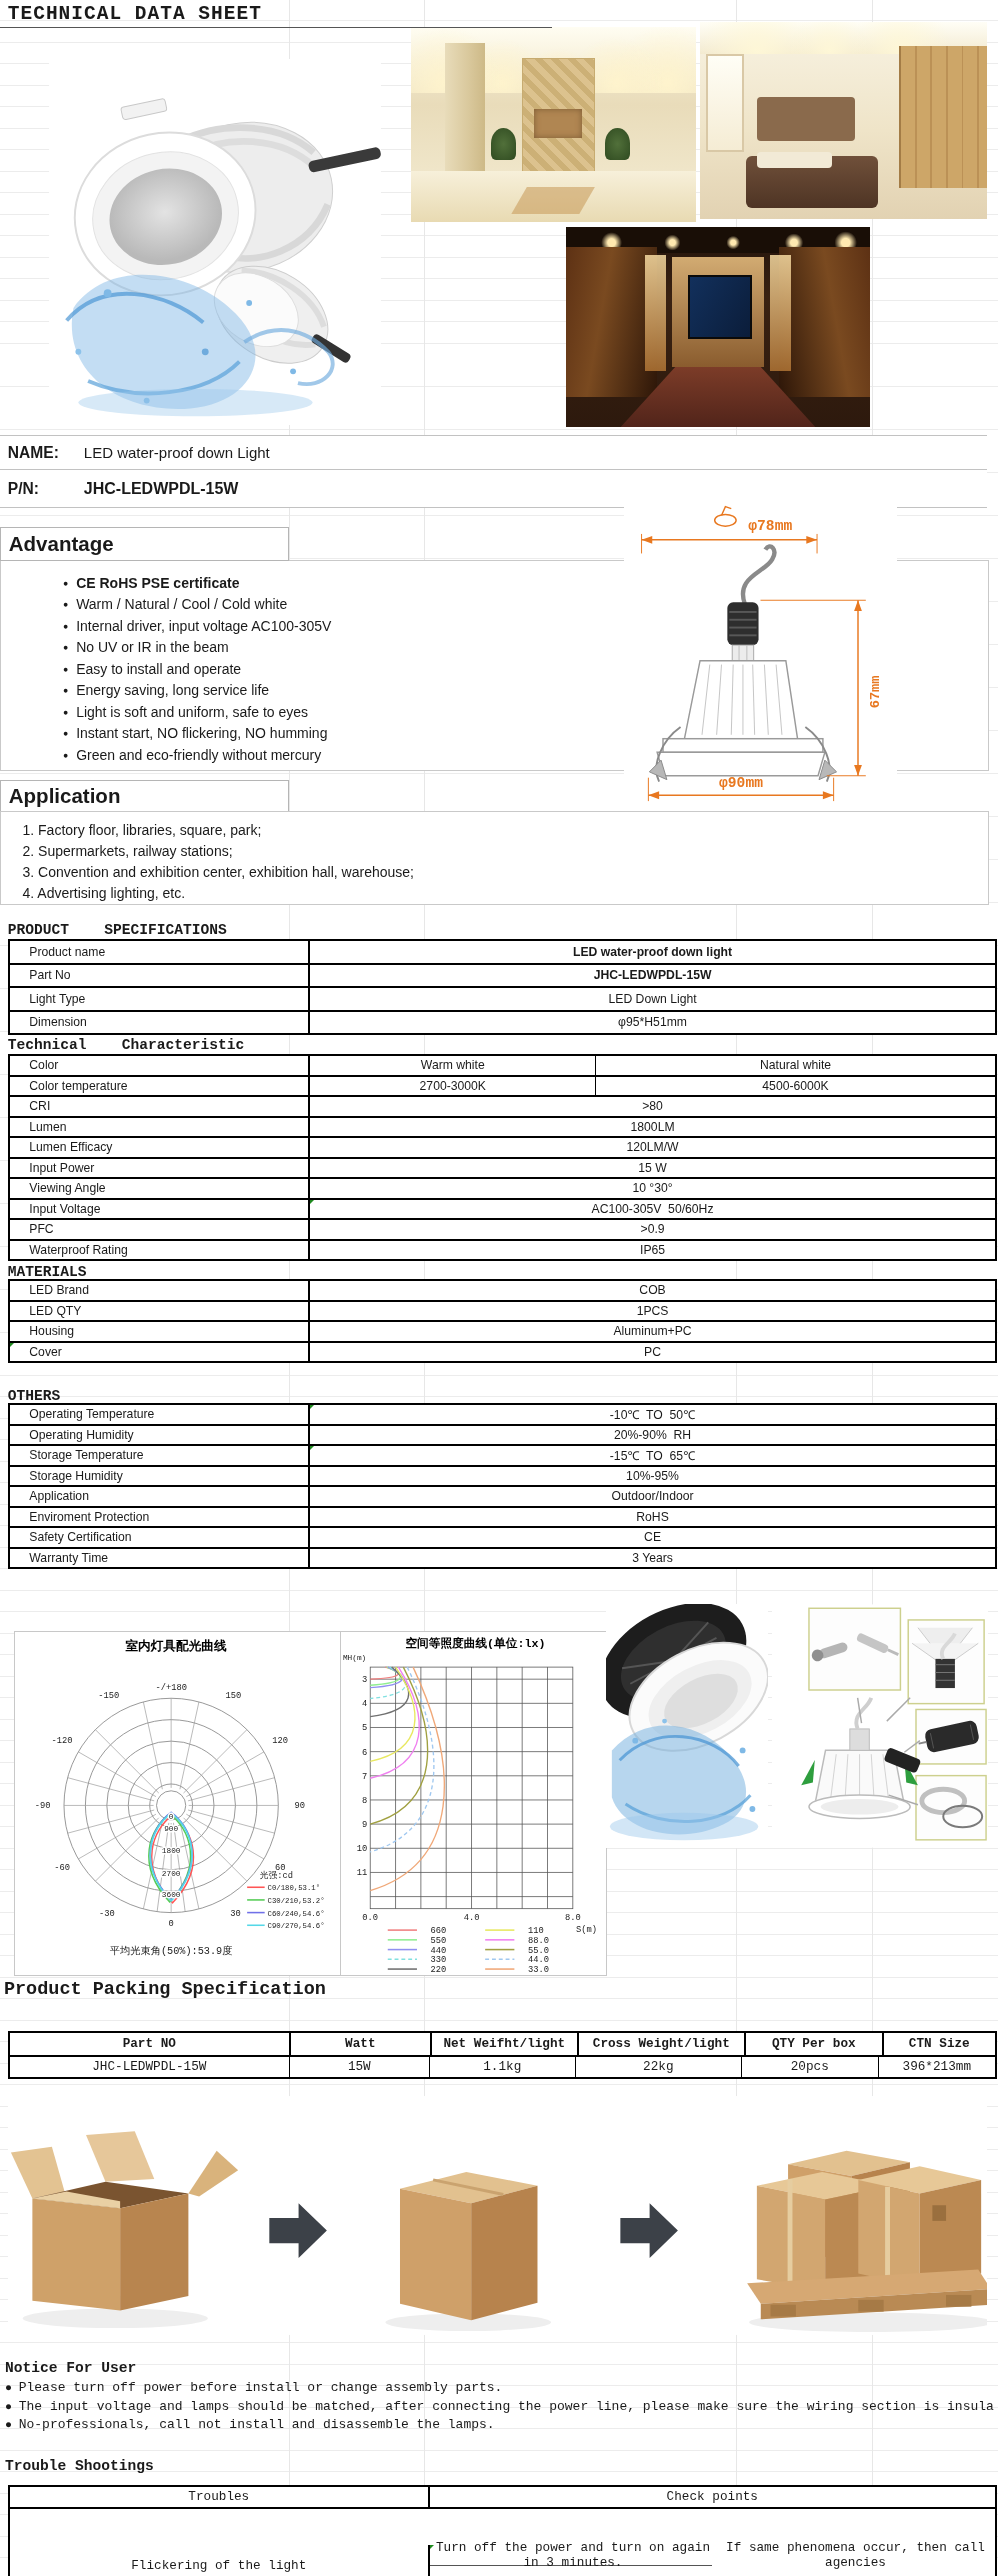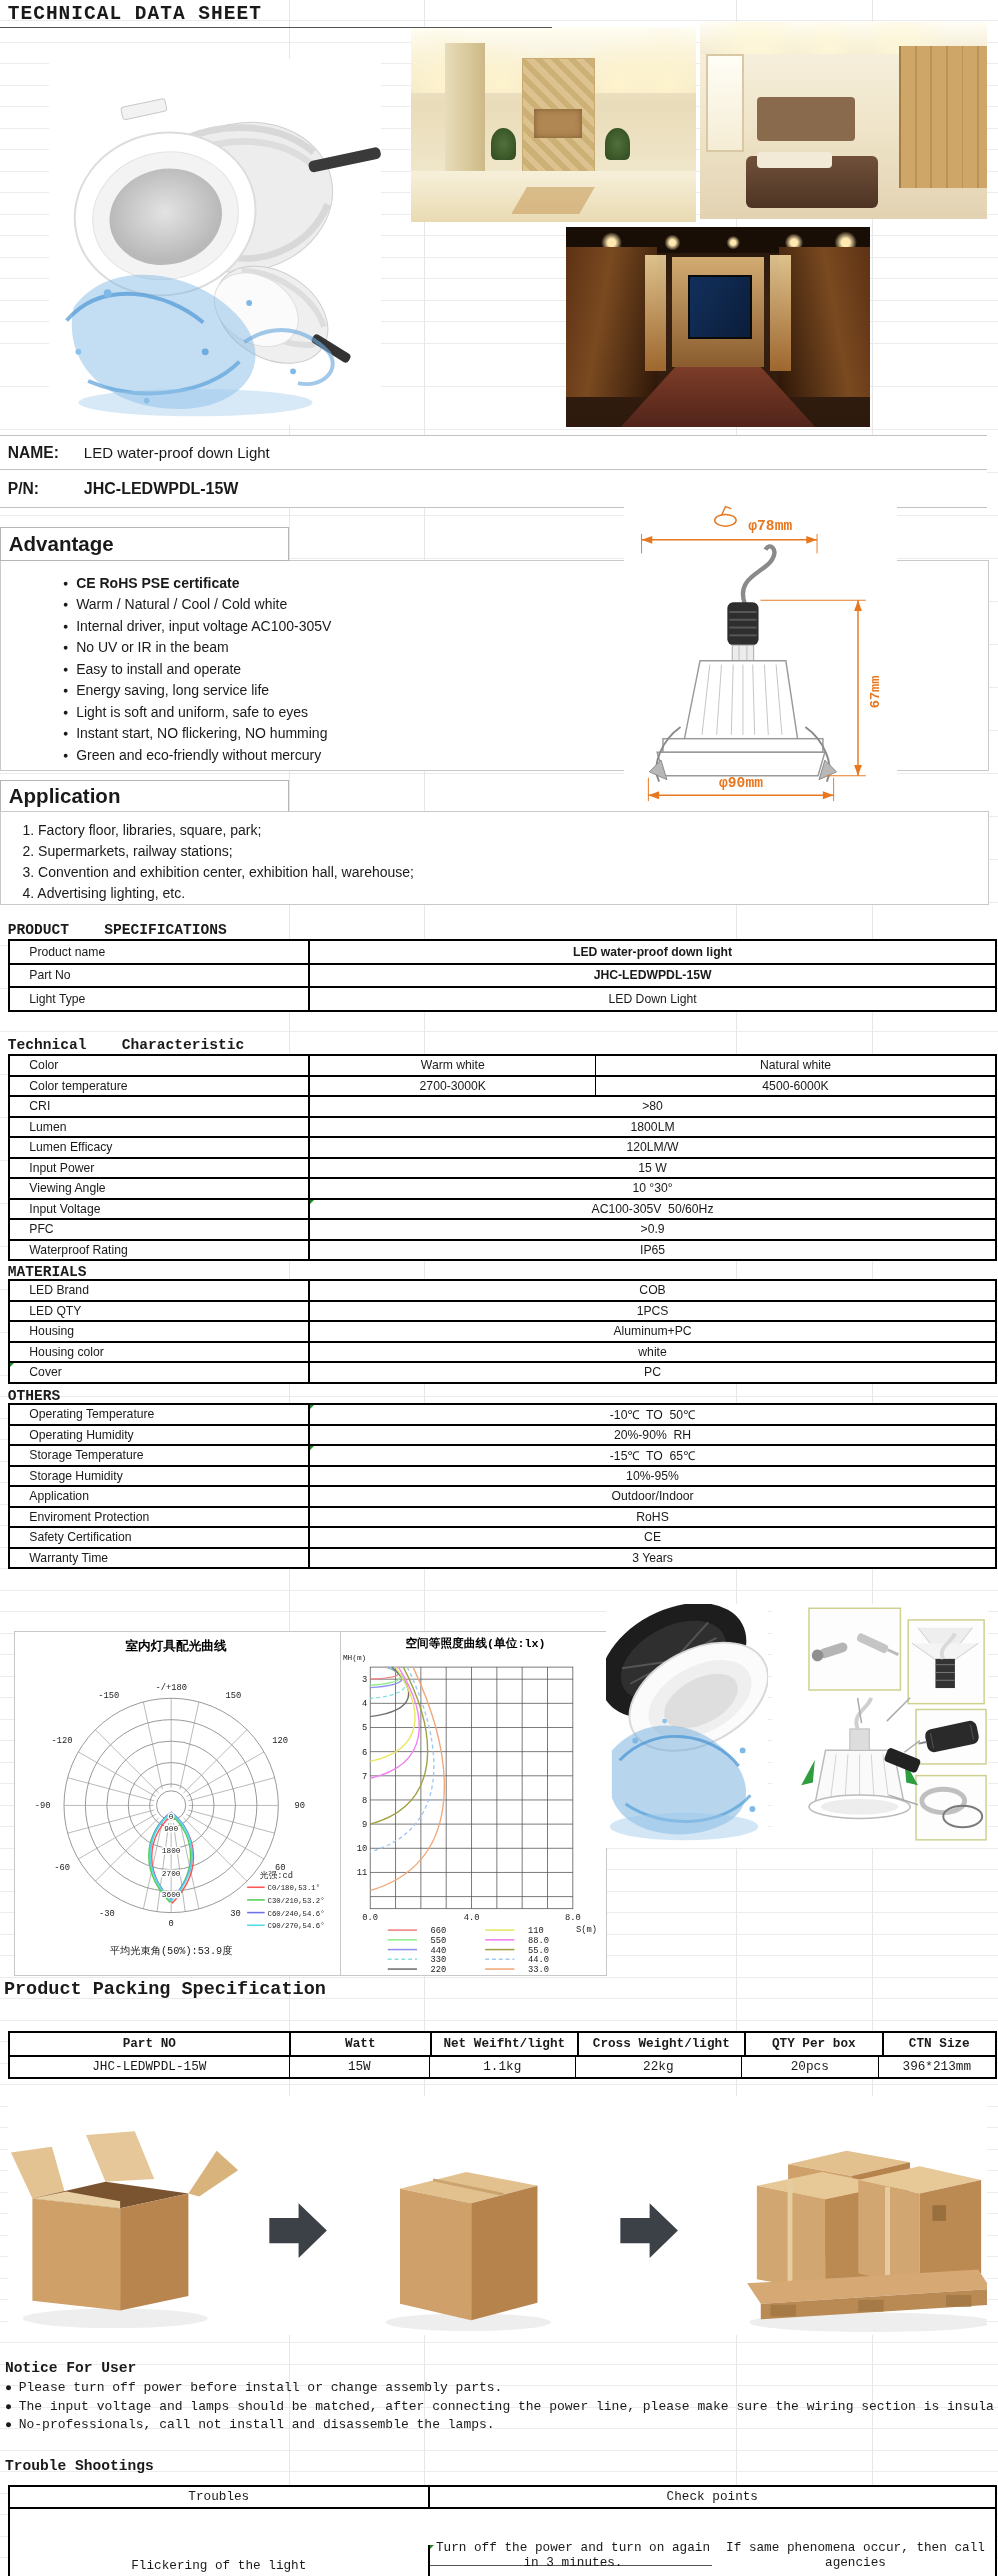--- a/index.html
+++ b/index.html
@@ -284,20 +284,24 @@
         <div class="val vb">LED water-proof down light</div>
       </div>
     <div class="r h22">
         <div class="lab">Part No</div>
         <div class="val vb">JHC-LEDWPDL-15W</div>
       </div>
     <div class="r h22">
         <div class="lab">Light Type</div>
         <div class="val">LED Down Light</div>
       </div>
+    <div class="r h22">
+        <div class="lab">Dimension</div>
+        <div class="val">φ95*H51mm</div>
+      </div>
   </div>
 
   <div class="abs" style="left:7.8px;top:1035px;z-index:2;">
     <span class="sec-head-mono pre underl">Technical    Characteristic</span>
   </div>
   <div class="abs spec-table" style="left:7.8px;top:1054px;width:985px;z-index:2;">
     <div class="r h19">
       <div class="lab">Color</div>
       <div class="val2">Warm white</div>
       <div class="val">Natural white</div>
@@ -349,24 +353,20 @@
         <div class="lab">LED Brand</div>
         <div class="val">COB</div>
       </div>
     <div class="r h19">
         <div class="lab">LED QTY</div>
         <div class="val">1PCS</div>
       </div>
     <div class="r h19">
         <div class="lab">Housing</div>
         <div class="val">Aluminum+PC</div>
-      </div>
-    <div class="r h19">
-        <div class="lab">Housing color</div>
-        <div class="val">white</div>
       </div>
     <div class="r h19 gml">
         <div class="lab">Cover</div>
         <div class="val">PC</div>
       </div>
   </div>
 
   <div class="abs" style="left:7.8px;top:1386px;z-index:2;">
     <span class="sec-head-mono underl">OTHERS</span>
   </div>

